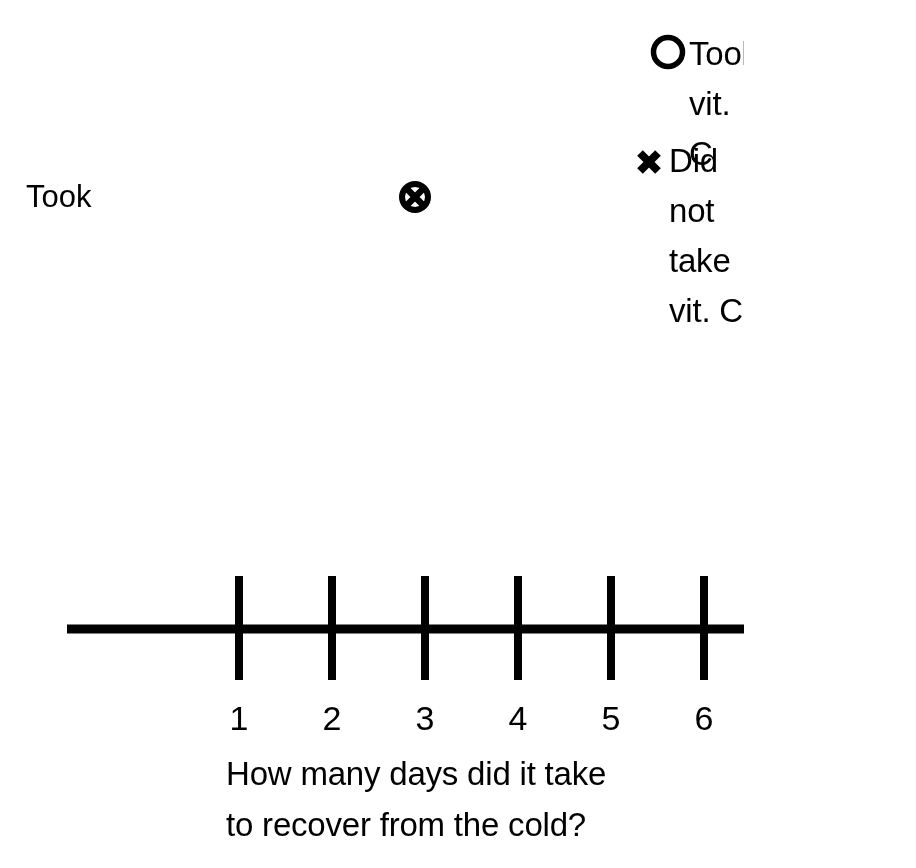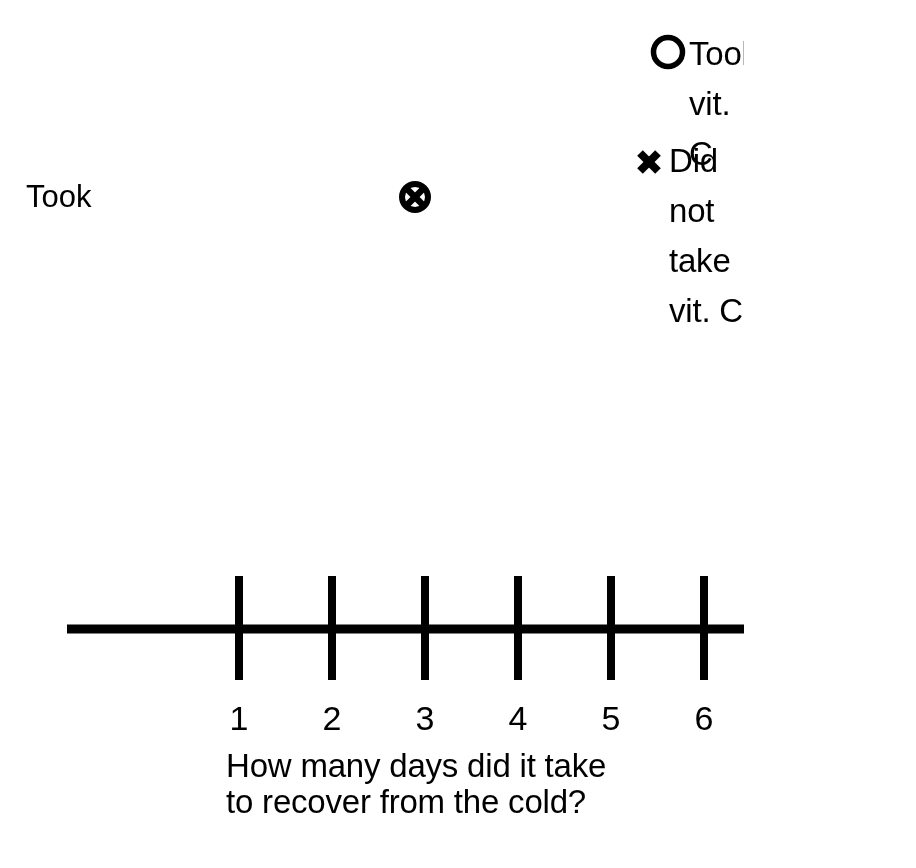--- a/index.html
+++ b/index.html
@@ -82,21 +82,21 @@
     color: #000;
   }
 
   
   #axis-caption {
     position: absolute;
     left: 226px;
     top: 748px;
     width: 620px;
     font-size: 33px;
-    line-height: 36px;
+    line-height: 51px;
     letter-spacing: -0.2px;
     white-space: pre-line;
     color: #000;
   }
 </style>
 </head>
 <body>
 
 <div id="stage">
 

